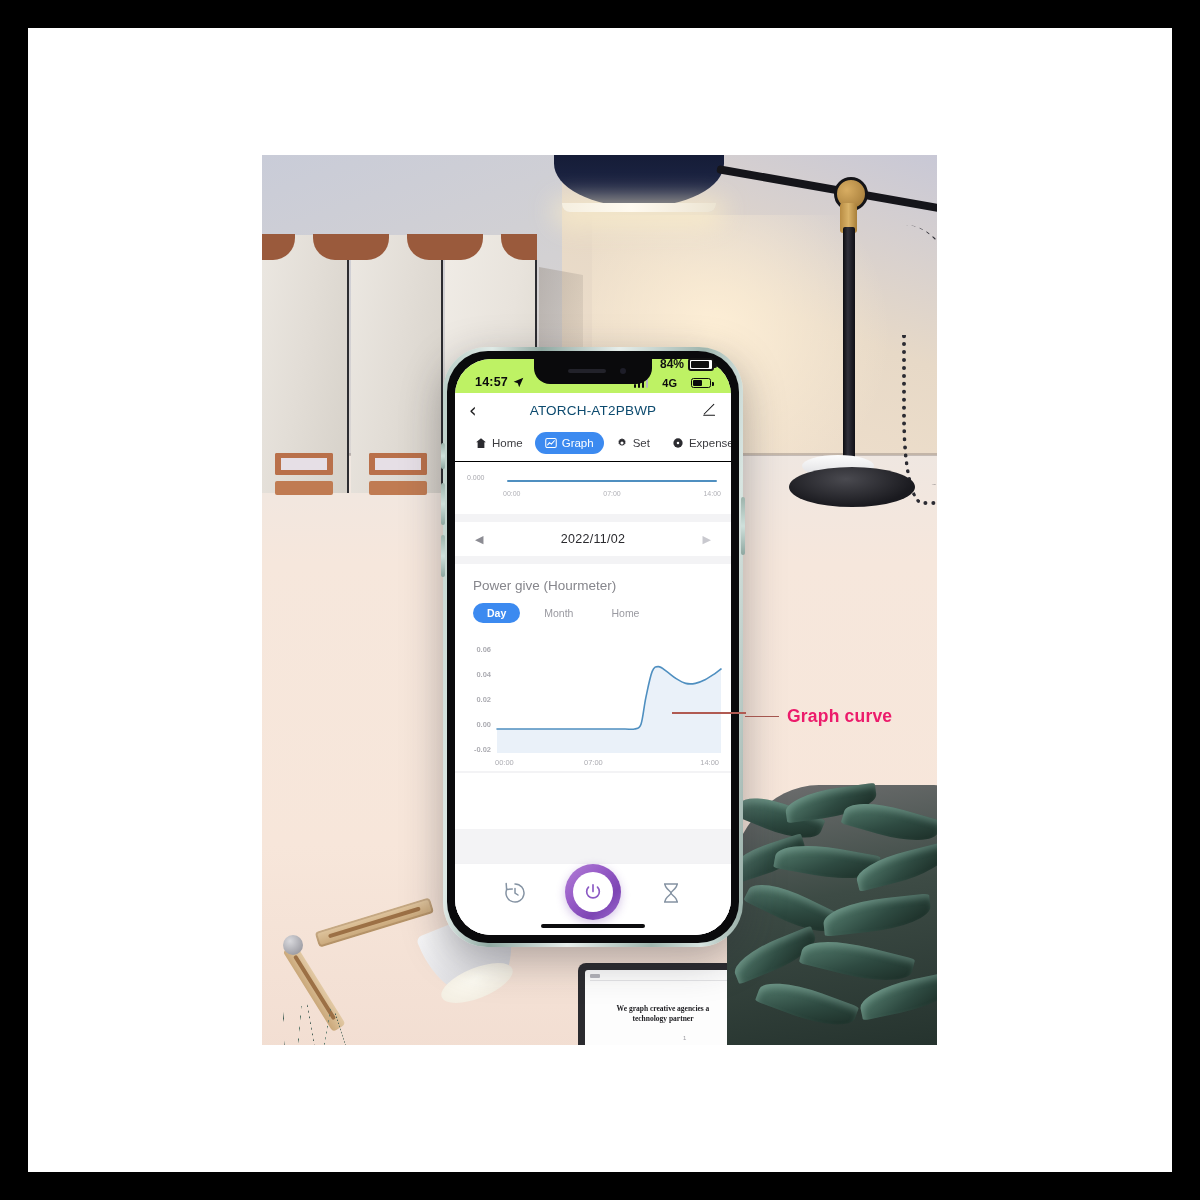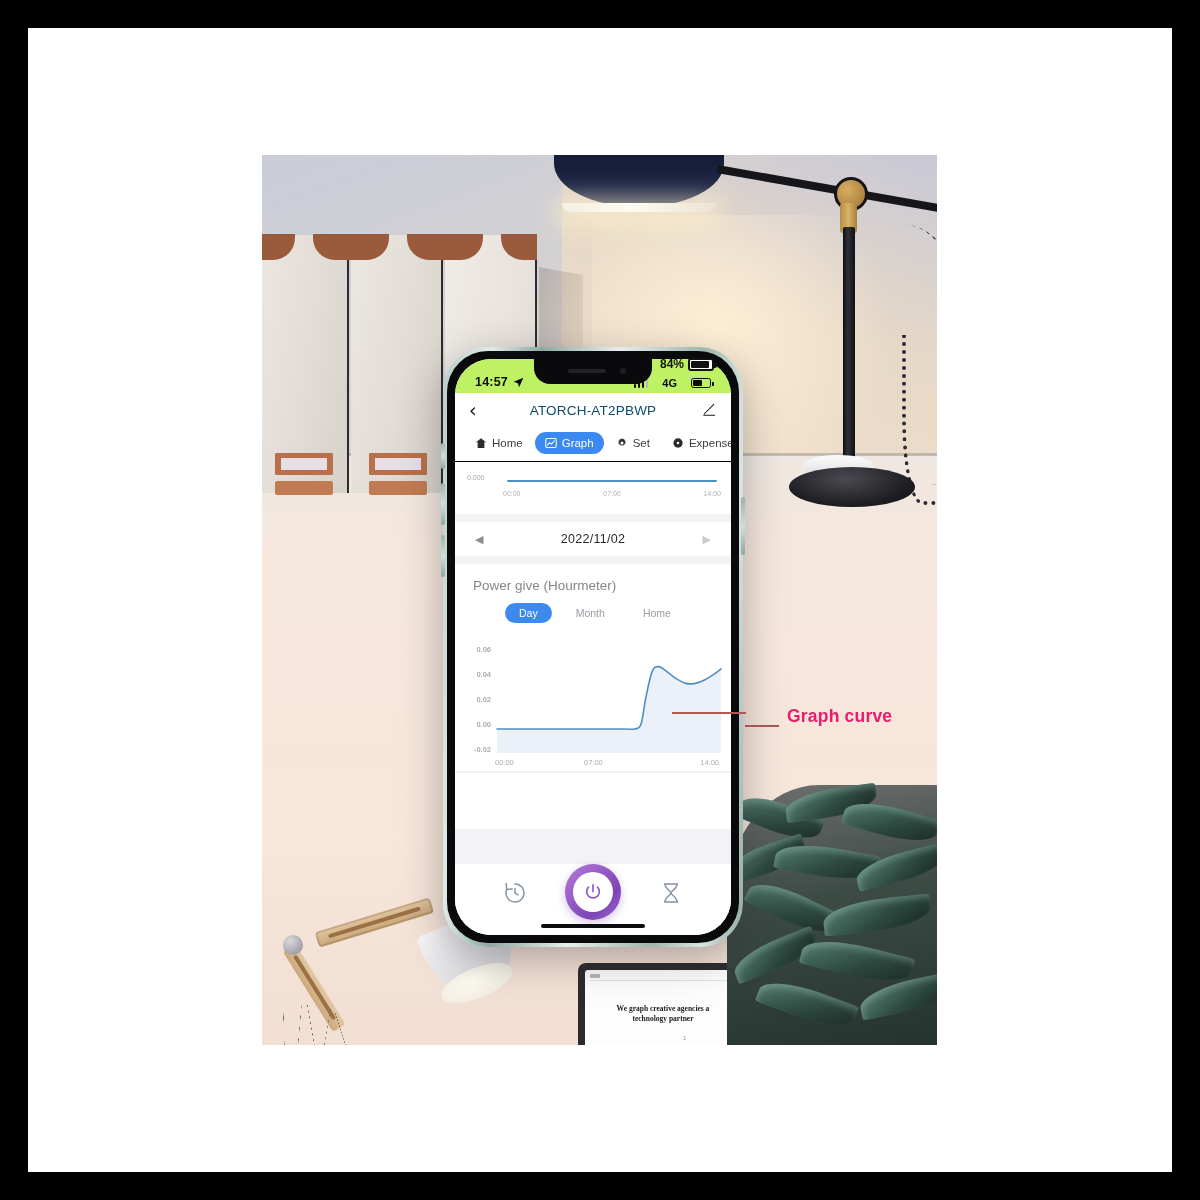--- a/index.html
+++ b/index.html
@@ -394,21 +394,21 @@
     background:#fff; padding:14px 18px 10px 18px; font-size:13.5px;
     color:#86868c; font-weight:normal;
   }
   .range-tabs {
     background:#fff; display:flex; align-items:center; gap:10px;
     padding:0 18px 12px 18px;
   }
   .range-tab {
     padding:4px 14px; border-radius:12px; font-size:10.5px; color:#9a9aa1;
   }
-  .range-tab.active { background:#3c8af0; color:#fff; font-weight:normal;margin-left:32px; }
+  .range-tab.active { background:#3c8af0; color:#fff; font-weight:bold; }
 
   .big-chart {
     background:#fff; position:relative; height:136px; margin-bottom:2px;
   }
   .big-chart svg { display:block; width:100%; height:100%; }
   .chart-ylab {
     position:absolute; font-size:7.5px; color:#acacb2; left:10px;
     text-align:right; width:26px;font-weight:bold;
   }
   .chart-xlab { position:absolute; font-size:7.5px; color:#acacb2; bottom:4px; }
@@ -435,21 +435,21 @@
     display:flex; align-items:center; justify-content:center;
   }
   .power-inner svg { width:20px; height:20px; color:#8b59c4; }
   .home-indicator {
     position:absolute; left:50%; transform:translateX(-50%); bottom:7px;
     width:104px; height:4px; background:#0c0c0e; border-radius:3px;
   }
 
   
   #annotation { position:absolute; z-index:10; left:745px; top:706px;
-    display:flex; align-items:flex-end; }
+    display:flex; align-items:center; }
   .ann-line { width:34px; height:1.6px; background:#a4564f; }
   .ann-text {
     margin-left:8px; font-size:17.5px; font-weight:bold; color:#ec1b6b;
     letter-spacing:.2px; white-space:nowrap;
   }
   .ann-inner-line {
     position:absolute; z-index:9; left:672px; top:712px;
     width:74px; height:1.6px; background:#b05a52;
   }
 </style>

